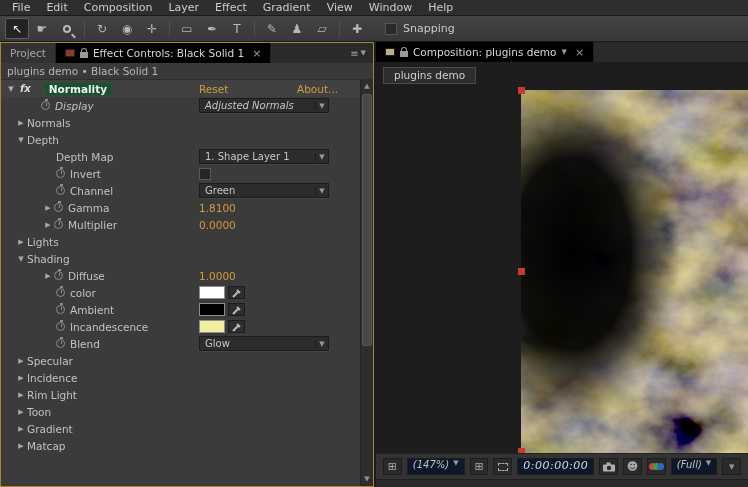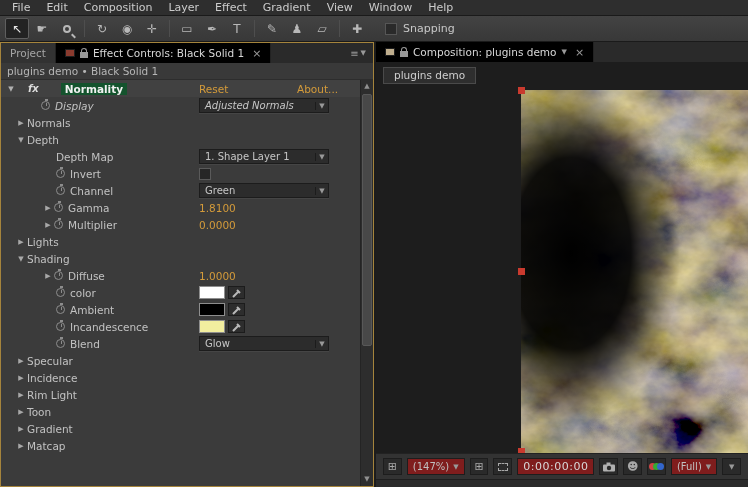--- a/index.html
+++ b/index.html
@@ -34,21 +34,21 @@
   .lock { width:8px; height:6px; background:#999; position:relative; margin-top:3px; display:inline-block; }
   .lock::before { content:""; position:absolute; top:-4px; left:1px; width:4px; height:4px; border:1.5px solid #999; border-bottom:none; border-radius:3px 3px 0 0; }
   .tab-close { color:#999; font-size:11px; line-height:1; padding-left:3px; }
   .tab-caret { font-size:7px; color:#999; }
   .flyout { margin-left:auto; display:flex; align-items:center; gap:2px; padding:0 7px; color:#9a9a9a; font-size:10px; }
 
   .breadcrumb { height:17px; line-height:17px; font-size:10.5px; color:#b6b6b6; padding-left:6px; background:#393939; border-bottom:1px solid #2d2d2d; flex:0 0 auto; }
 
   .fx-header { height:17px; display:flex; align-items:center; font-size:10.5px; background:#414141; position:relative; flex:0 0 auto; padding-left:4px; }
   .fx-header .arrow { width:12px; font-size:7px; color:#b0b0b0; text-align:center; }
-  .fx-badge { font-style:italic; font-weight:bold; color:#dcdcdc; font-size:10px; margin:0 11px; }
+  .fx-badge { font-style:italic; font-weight:bold; color:#dcdcdc; font-size:10px; margin:0 3px; }
   .fx-name { background:#14532d; color:#f2f2f2; font-weight:bold; padding:0 4px;margin-left:11px; }
   .fx-link { position:absolute; color:#d49b3a; font-size:10.5px; }
   .fx-reset { left:198px; }
   .fx-about { left:296px; }
 
   #rows { flex:1 1 auto; overflow:hidden; position:relative; }
   .erow { position:relative; height:17px; display:flex; align-items:center; font-size:10.5px; color:#c2c2c2; }
   .arrow { width:12px; font-size:7px; color:#a8a8a8; text-align:center; flex:0 0 auto; }
   .sw { width:9px; height:9px; border:1px solid #8c8c8c; border-radius:50%; position:relative; display:inline-block; margin-right:5px; flex:0 0 auto; }
   .sw::before { content:""; position:absolute; top:-3px; left:2.5px; width:3px; height:2px; background:#8c8c8c; }
@@ -73,21 +73,21 @@
   .viewport { position:relative; flex:1 1 auto; background:#1d1d1d; overflow:hidden; }
   .comp-btn { position:absolute; top:5px; left:7px; height:17px; line-height:15px; background:#2e2e2e; border:1px solid #4a4a4a; color:#cfcfcf; font-size:10.5px; padding:0 10px; }
   .comp { position:absolute; left:145px; top:28px; right:0; bottom:0; background:#000; }
   .comp svg { display:block; width:100%; height:100%; }
   .handle { position:absolute; width:7px; height:7px; background:#c93a2e; }
   .h-tl { left:-3px; top:-3px; }
   .h-ml { left:-3px; top:calc(50% - 4px); }
   .h-bl { left:-3px; bottom:-2px; }
 
   .statusbar { height:26px; flex:0 0 auto; background:#333; border-top:1px solid #222; display:flex; align-items:center; gap:5px; padding:0 7px; font-size:10px; color:#c0c0c0; }
-  .sb-box { height:17px; background:#7f1d1d; border:1px solid #1d1d1d; display:flex; align-items:center; padding:0 5px; gap:4px; }
+  .sb-box { height:17px; background:#0f172a; border:1px solid #1d1d1d; display:flex; align-items:flex-start; padding:0 5px; gap:4px;font-style:italic; }
   .dd-caret { font-size:7px; color:#999; }
   .icon-btn { width:20px; height:17px; background:#2a2a2a; border:1px solid #1d1d1d; display:flex; align-items:center; justify-content:center; color:#a8a8a8; font-size:11px; }
   .roi-box { width:10px; height:8px; border:1px dashed #a8a8a8; }
   .timecode { font-size:11px; color:#d8d8d8; letter-spacing:0.5px; }
   .chan { display:flex; align-items:center; }
   .chan span { width:7px; height:7px; border-radius:50%; display:inline-block; }
   .chan .c-r { background:#c44; }
   .chan .c-g { background:#3a3; margin-left:-3px; }
   .chan .c-b { background:#36c; margin-left:-3px; }
   .bottom-strip { height:8px; flex:0 0 auto; background:#2a2a2a; border-top:1px solid #1f1f1f; }

